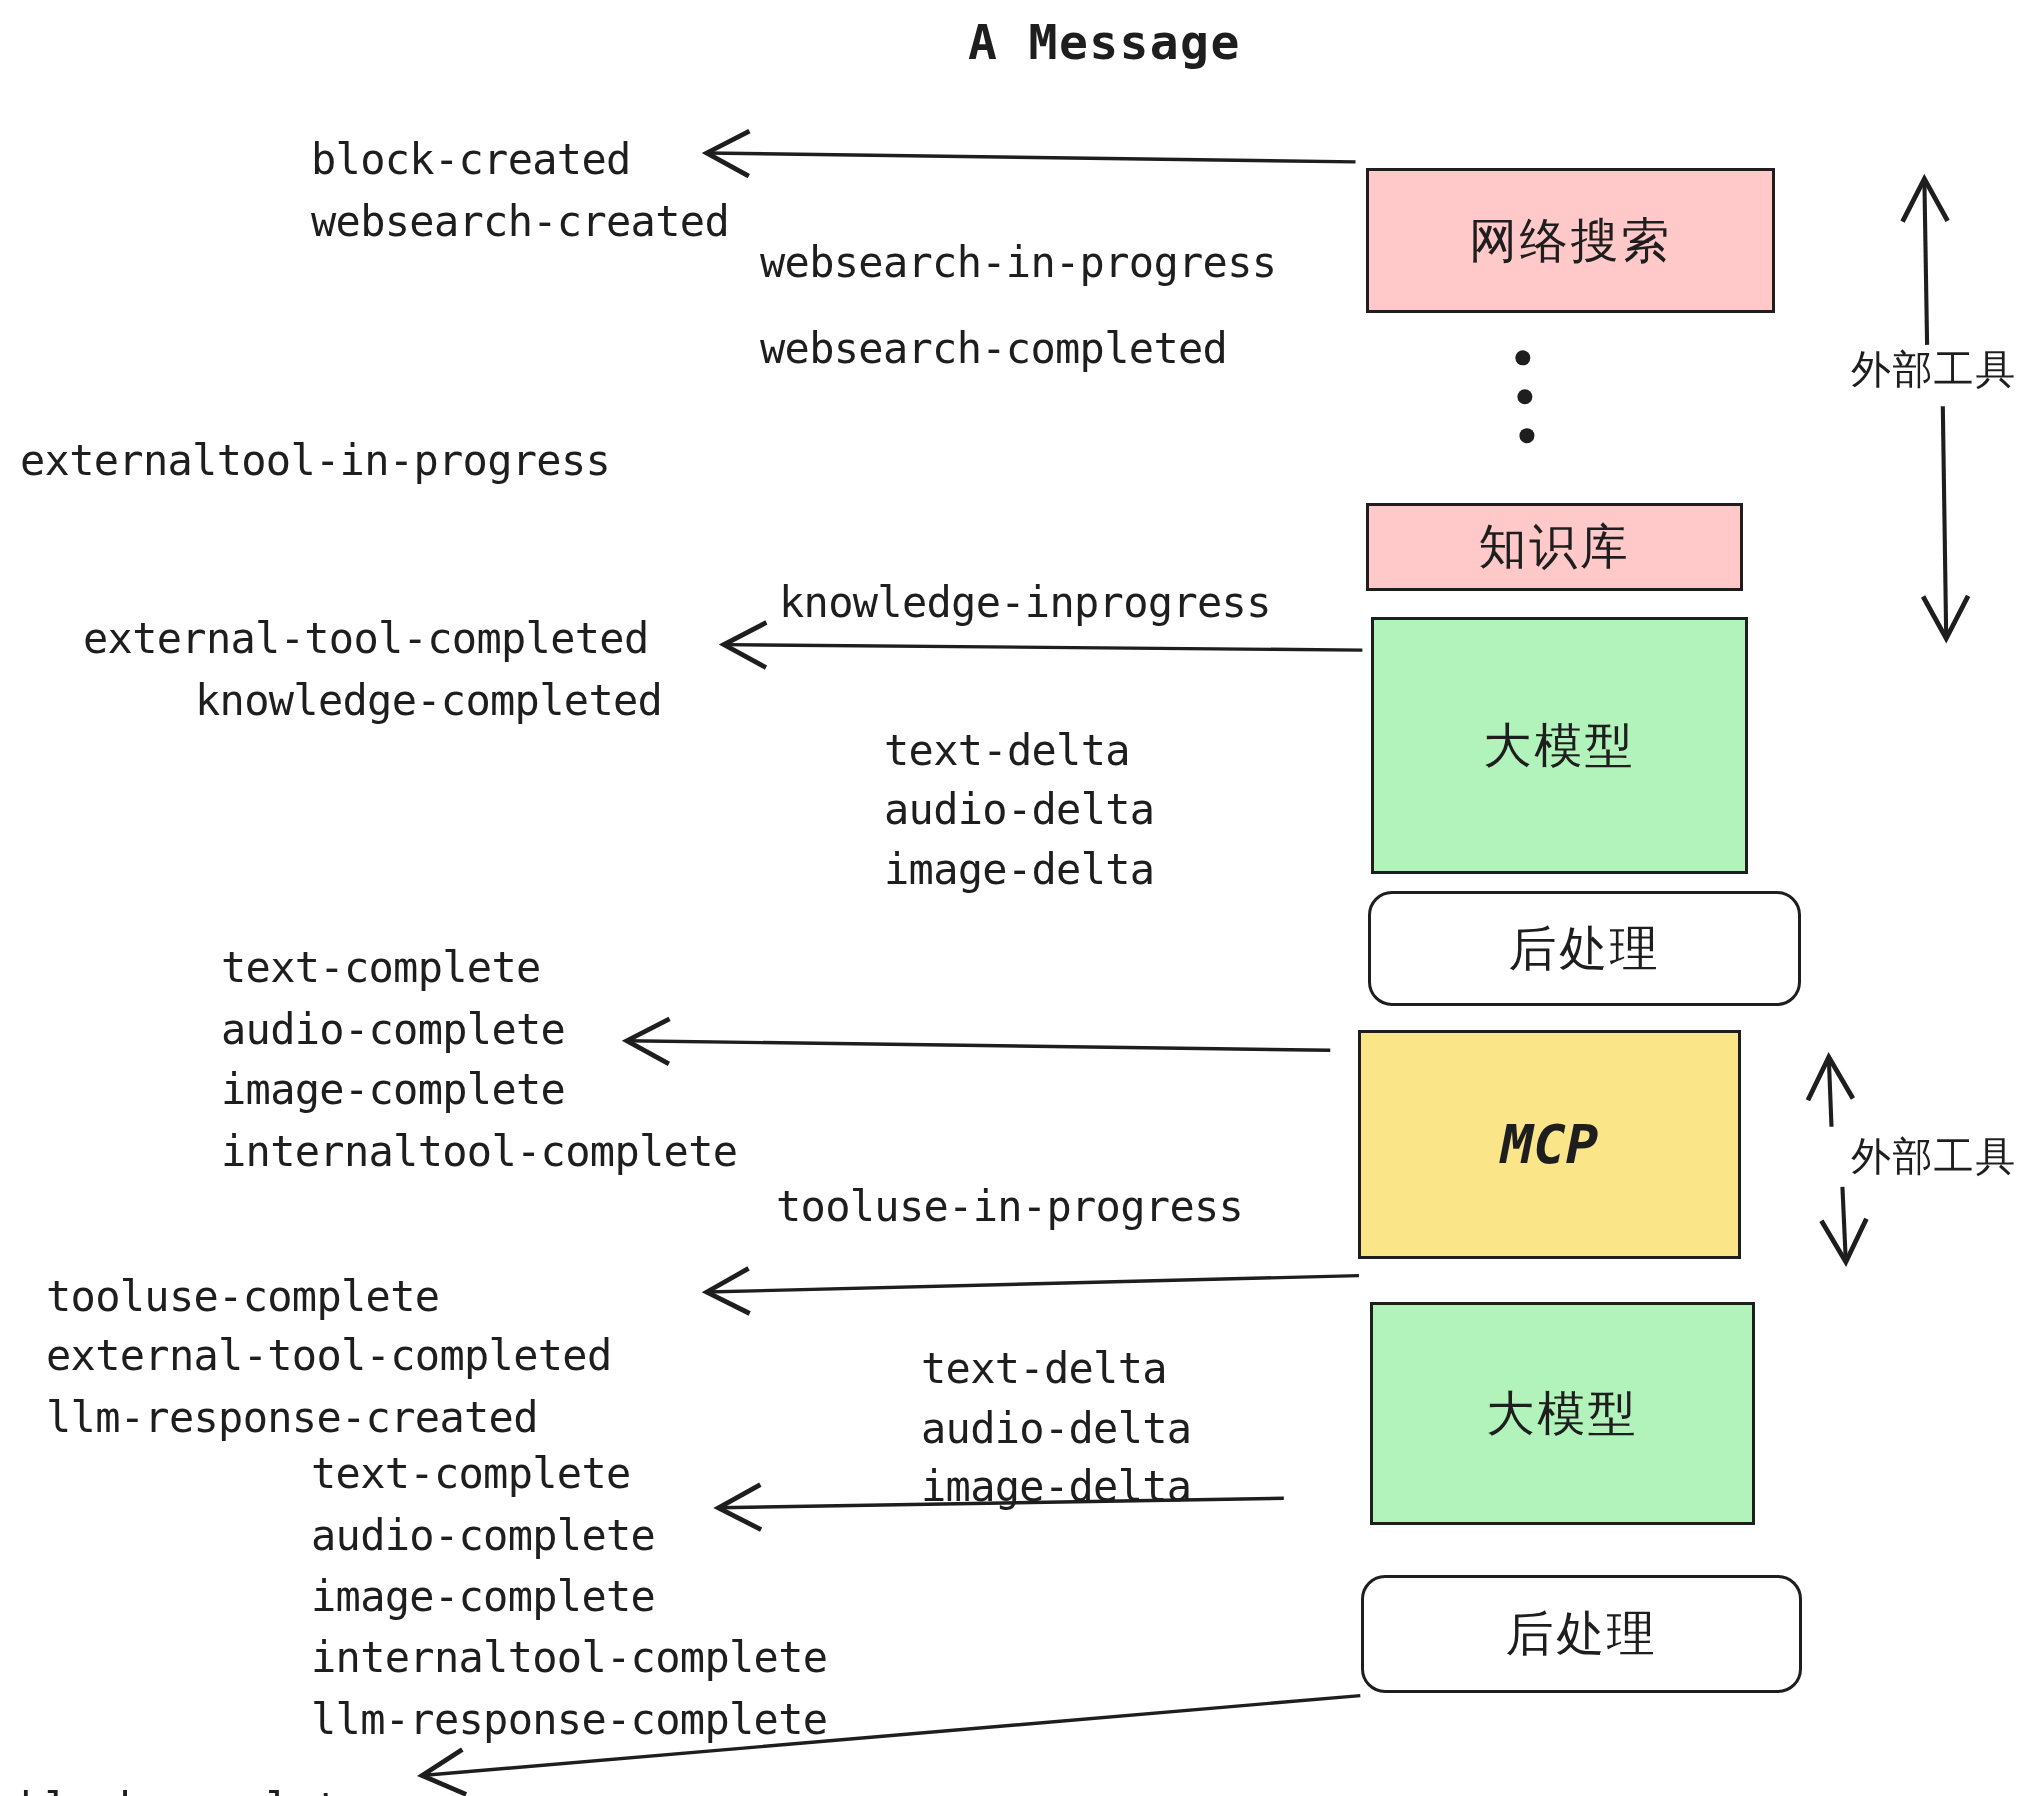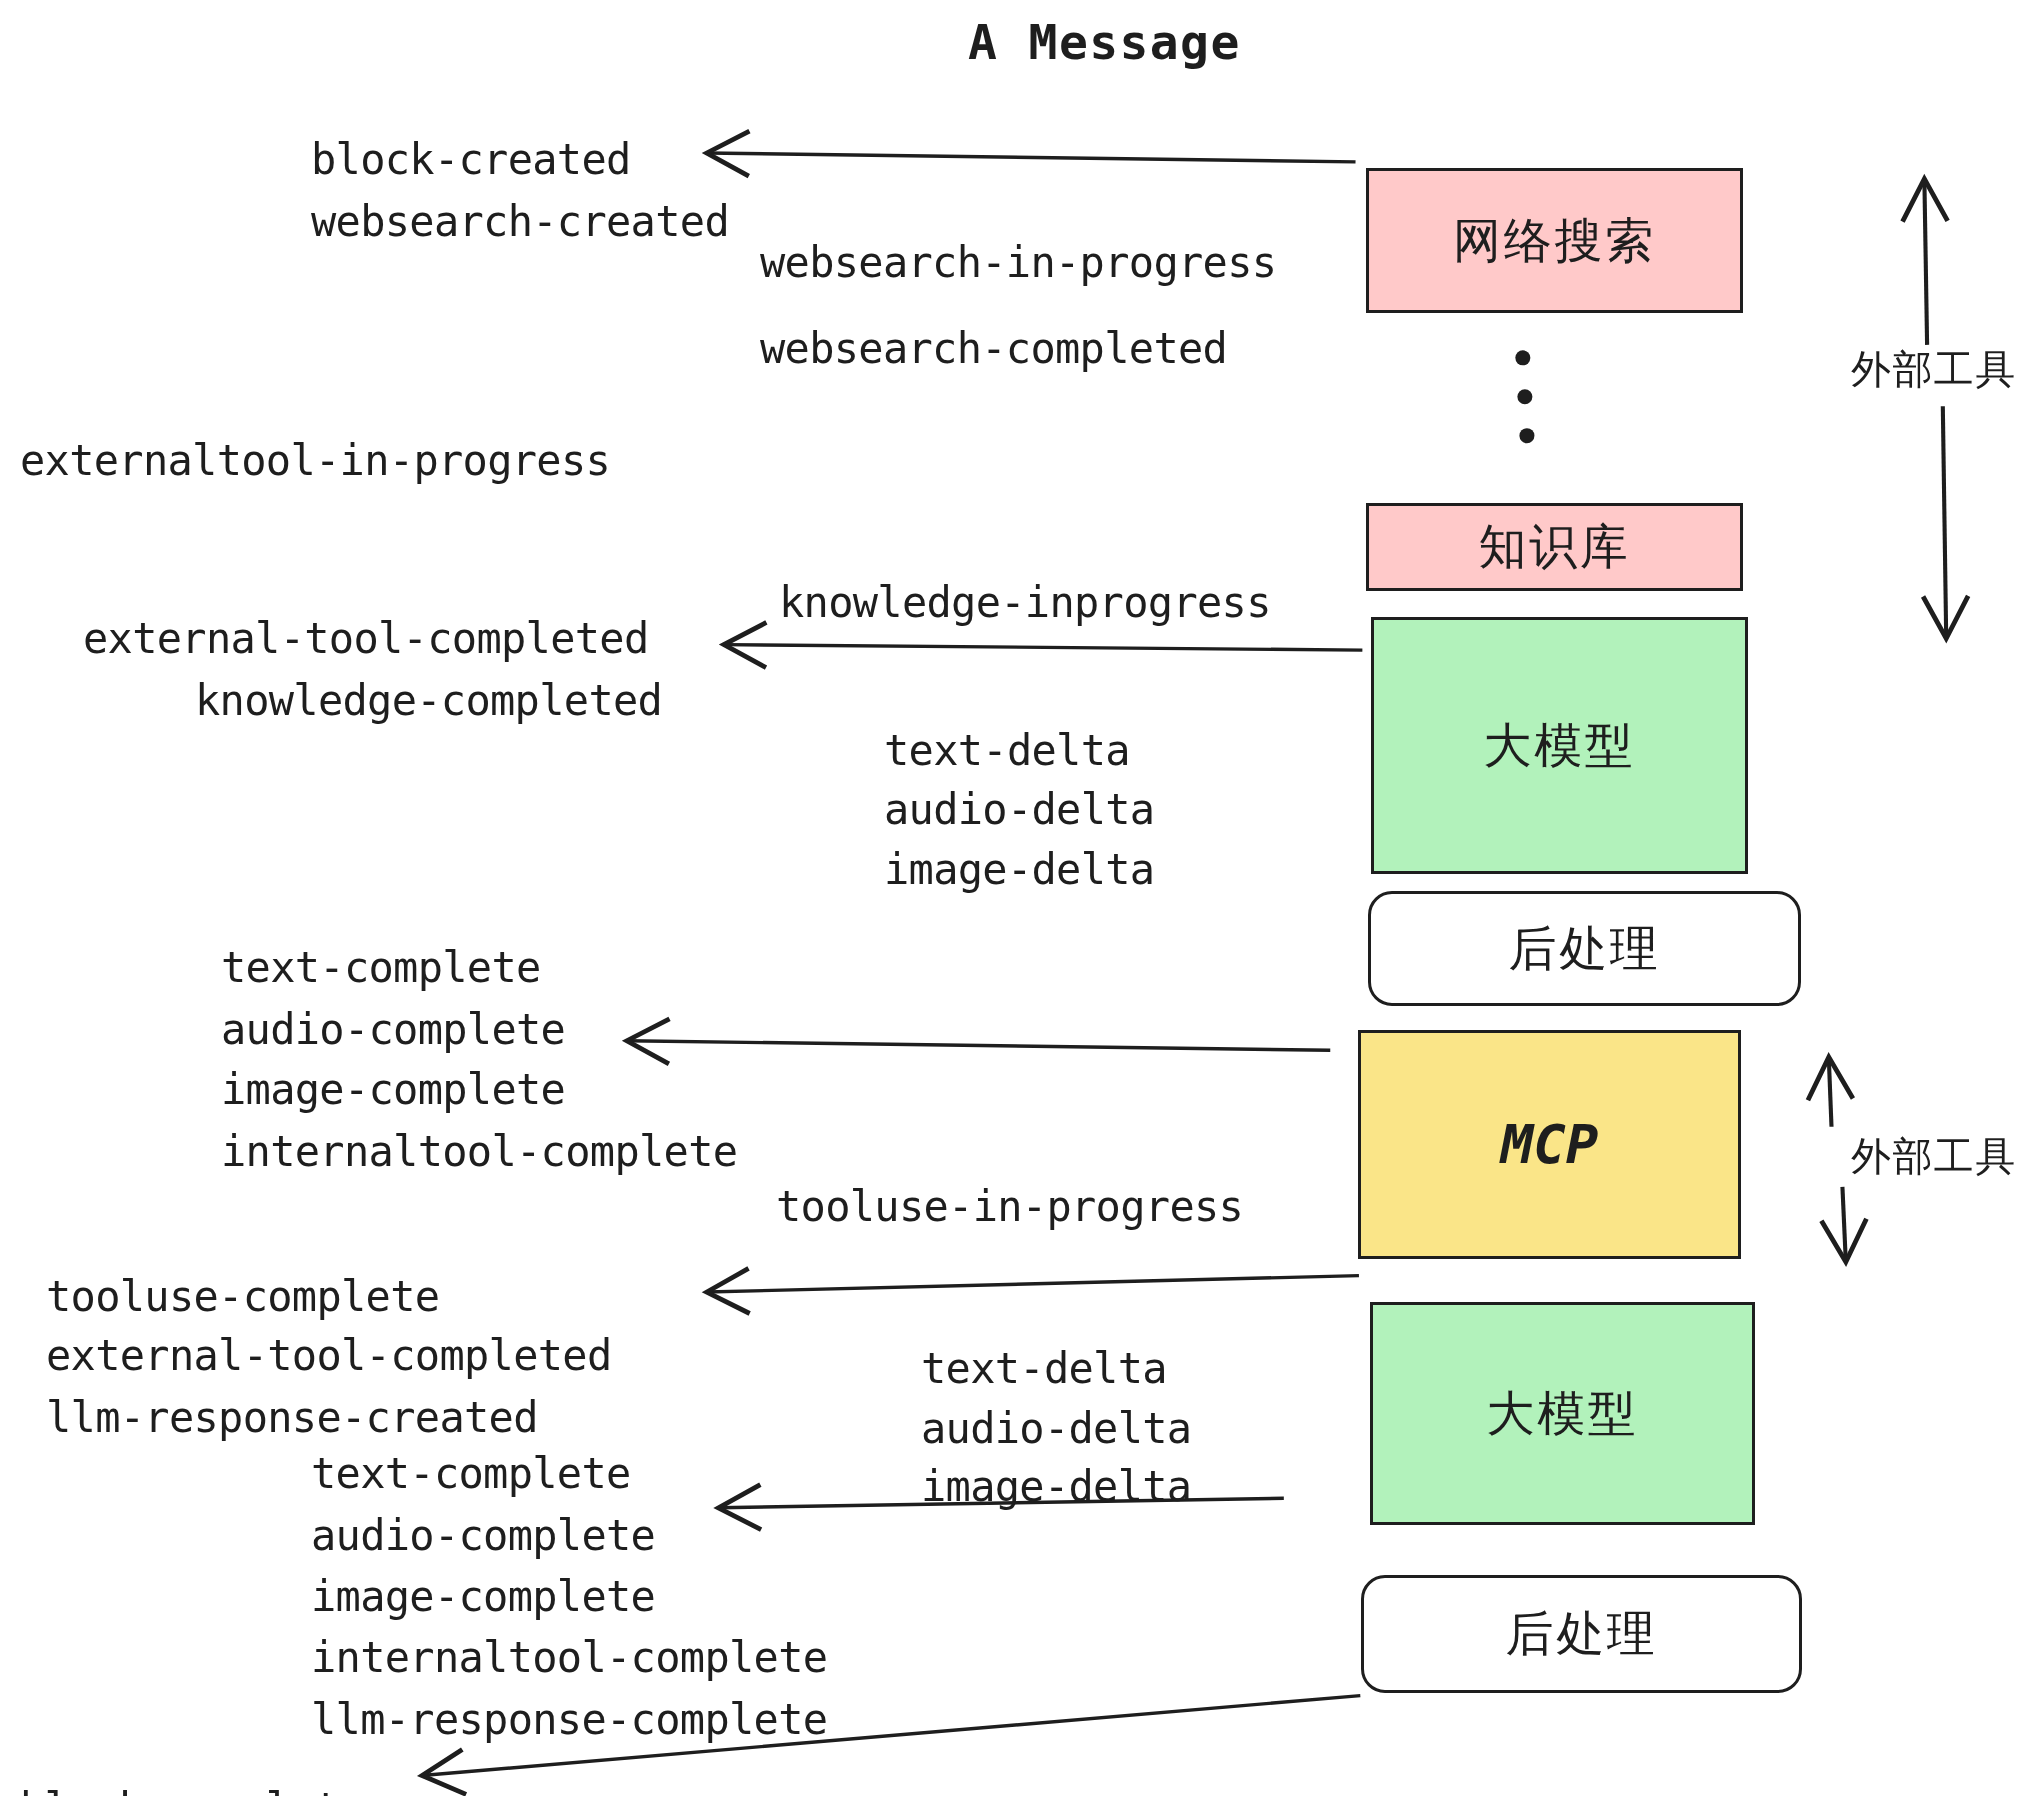--- a/index.html
+++ b/index.html
@@ -140,21 +140,21 @@
   <div class="ev" style="left:921px;top:1449px">image-delta</div>
 
   <div class="ev" style="left:311px;top:1436px">text-complete</div>
   <div class="ev" style="left:311px;top:1498px">audio-complete</div>
   <div class="ev" style="left:311px;top:1559px">image-complete</div>
   <div class="ev" style="left:311px;top:1620px">internaltool-complete</div>
   <div class="ev" style="left:311px;top:1682px">llm-response-complete</div>
 
   <div class="ev" style="left:20px;top:1771px">block-complete</div>
 
-  <div class="node pink" style="left:1366px;top:168px;width:377px;height:145px">
+  <div class="node pink" style="left:1366px;top:168px;width:409px;height:145px">
     <span>网络搜索</span>
   </div>
 
   <div class="node pink" style="left:1366px;top:503px;width:377px;height:88px">
     <span>知识库</span>
   </div>
 
   <div class="node green" style="left:1371px;top:617px;width:377px;height:257px">
     <span>大模型</span>
   </div>

